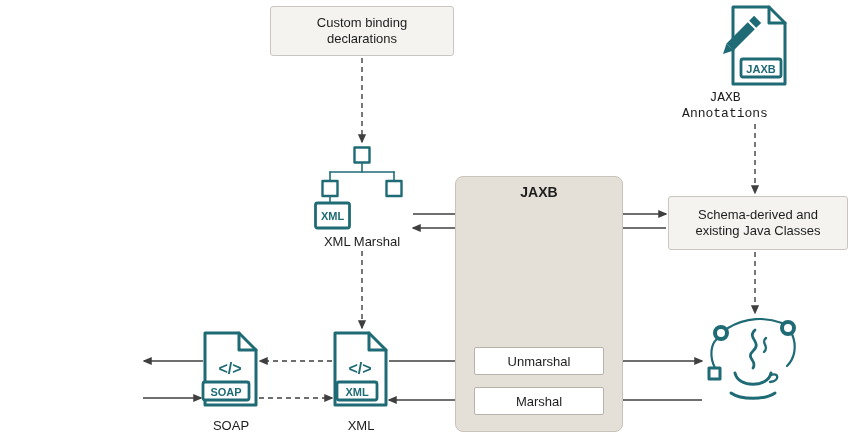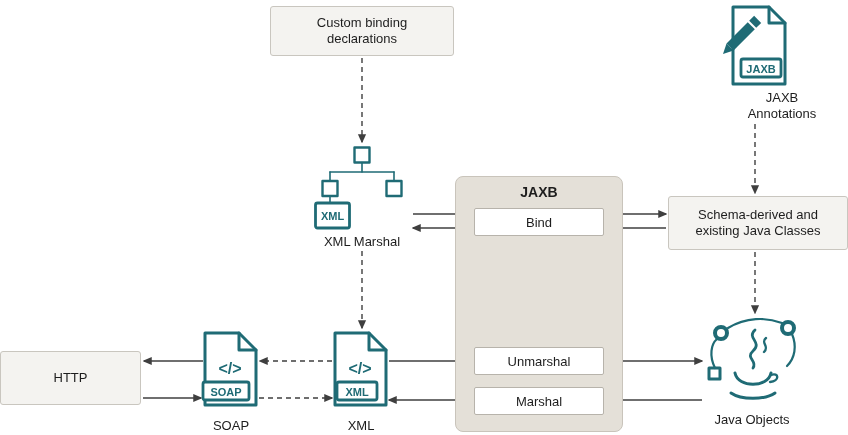--- a/index.html
+++ b/index.html
@@ -88,21 +88,21 @@
     <path d="M16,3 H52 L68,19 V80 H16 Z" class="page" stroke-width="3"></path>
     <path d="M52,3 V19 H68" class="tstroke" stroke-width="3"></path>
     <g transform="translate(6,50) rotate(-45)" class="tfill">
       <polygon points="0,0 10,-5 10,5"></polygon>
       <rect x="10" y="-5" width="30" height="10"></rect>
       <rect x="42" y="-5" width="7" height="10"></rect>
     </g>
     <rect x="24" y="55" width="40" height="18" rx="2" class="badge" stroke-width="2.8"></rect>
     <text x="44" y="68.5" text-anchor="middle" class="badge-text">JAXB</text>
   </svg>
-  <div class="icon-label" style="left:732px;top:90px;width:100px;">JAXB Annotations</div>
+  <div class="icon-label" style="left:675px;top:90px;width:100px;font-family:Liberation Mono, monospace;">JAXB Annotations</div>
 
   <svg class="abs" style="left:314px;top:146px;" width="96" height="86" viewBox="0 0 96 86">
     <g class="tstroke" stroke-width="1.6">
       <path d="M48,16.5 V26"></path>
       <path d="M16,26 H80"></path>
       <path d="M16,26 V35"></path>
       <path d="M80,26 V35"></path>
       <path d="M16,50 V57"></path>
     </g>
     <g class="tstroke" stroke-width="2.4">
@@ -110,38 +110,32 @@
       <rect x="8.5" y="35" width="15" height="15"></rect>
       <rect x="72.5" y="35" width="15" height="15"></rect>
     </g>
     <rect x="1.5" y="57" width="34" height="25" rx="2" class="badge" stroke-width="2.8"></rect>
     <text x="18.5" y="73.5" text-anchor="middle" class="badge-text">XML</text>
   </svg>
   <div class="icon-label" style="left:312px;top:234px;width:100px;">XML Marshal</div>
 
   <div class="panel" style="left:455px;top:176px;width:168px;height:256px;">
     <div class="panel-title">JAXB</div>
-    <div class="op" style="left:18px;top:31px;width:130px;height:28px;">
-      <span>Bind</span>
-    </div>
     <div class="op" style="left:18px;top:210px;width:130px;height:28px;">
       <span>Marshal</span>
     </div>
     <div class="op" style="left:18px;top:170px;width:130px;height:28px;">
       <span>Unmarshal</span>
     </div>
   </div>
 
   <div class="box" style="left:668px;top:196px;width:180px;height:54px;justify-content:center;">
     <span>Schema-derived and existing Java Classes</span>
   </div>
 
-  <div class="box" style="left:0px;top:351px;width:141px;height:54px;">
-    <span>HTTP</span>
-  </div>
 
   <svg class="abs" style="left:199px;top:331px;" width="64" height="76" viewBox="0 0 64 76">
     <path d="M6,2 H40 L57,19 V74 H6 Z" class="page" stroke-width="3"></path>
     <path d="M40,2 V19 H57" class="tstroke" stroke-width="3"></path>
     <text x="31" y="43" text-anchor="middle" class="code-text">&lt;/&gt;</text>
     <rect x="4" y="51" width="46" height="18" rx="2" class="badge" stroke-width="2.8"></rect>
     <text x="27" y="64.5" text-anchor="middle" class="badge-text">SOAP</text>
   </svg>
   <div class="icon-label" style="left:199px;top:418px;width:64px;">SOAP</div>
 
@@ -164,15 +158,14 @@
     <circle cx="82" cy="12" r="6" class="tstroke" stroke-width="4"></circle>
     <rect x="3" y="52" width="11" height="11" class="tstroke" stroke-width="3"></rect>
     <g class="tstroke">
       <path d="M49,14 C40,22 57,26 47,35 C39,42 52,45 47,52" stroke-width="2.8"></path>
       <path d="M60,22 C54,27 64,30 58,36" stroke-width="2.4"></path>
       <path d="M29,57 C32,72 62,72 65,57" stroke-width="3"></path>
       <path d="M65,59 C73,56 74,65 64,66" stroke-width="2.4"></path>
       <path d="M25,77 C35,84 59,84 69,77" stroke-width="3"></path>
     </g>
   </svg>
-  <div class="icon-label" style="left:702px;top:412px;width:100px;">Java Objects</div>
 
 </div>
 
 </body></html>

